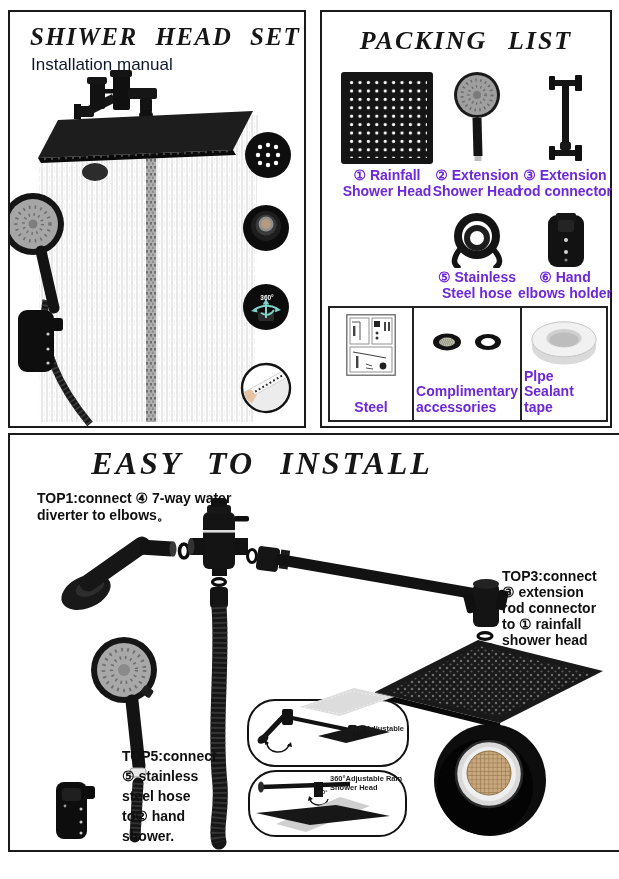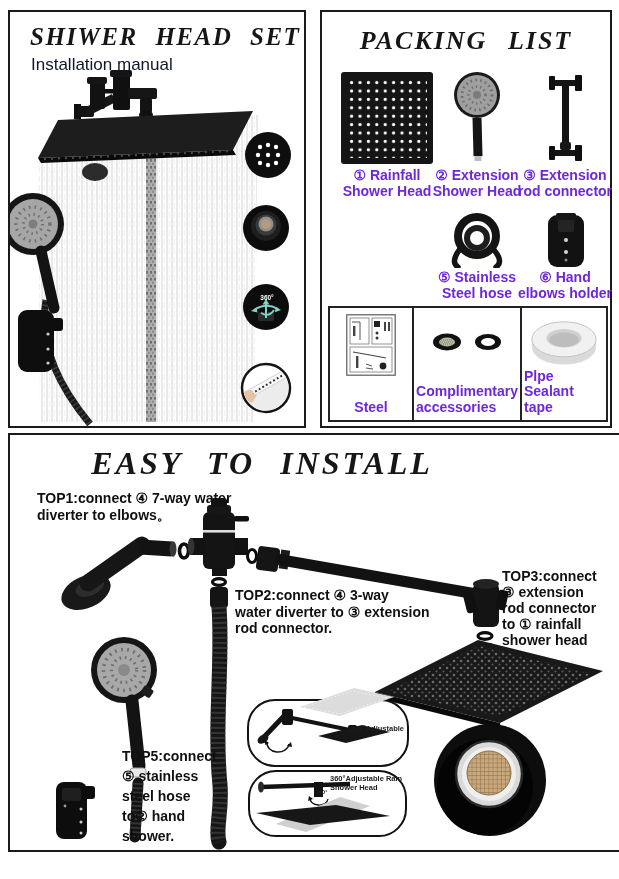--- a/index.html
+++ b/index.html
@@ -391,23 +391,20 @@
         <circle cx="471" cy="339" r="33" fill="#d9d9d9"></circle>
         <circle cx="471" cy="339" r="33" fill="none" stroke="#2a2a2a" stroke-width="2.5"></circle>
         <circle cx="471" cy="339" r="27" fill="#efefef"></circle>
         <circle cx="471" cy="338" r="22" fill="url(#p3-mesh)" stroke="#8d7048" stroke-width="1"></circle>
       </g>
     </svg>
 
     <div id="install-title" class="serif-title">EASY TO INSTALL</div>
     <div class="step" id="step-top1">TOP1:connect ④ 7-way water
 diverter to elbows。</div>
-    <div class="step" id="step-top2">TOP2:connect ④ 3-way
-water diverter to ③ extension
-rod connector.</div>
     <div class="step" id="step-top3">TOP3:connect
 ③ extension
 rod connector
 to ① rainfall
 shower head</div>
     <div class="step" id="step-top5">TOP5:connect
 ⑤ stainless
 steel hose
 to② hand
 shower.</div>

